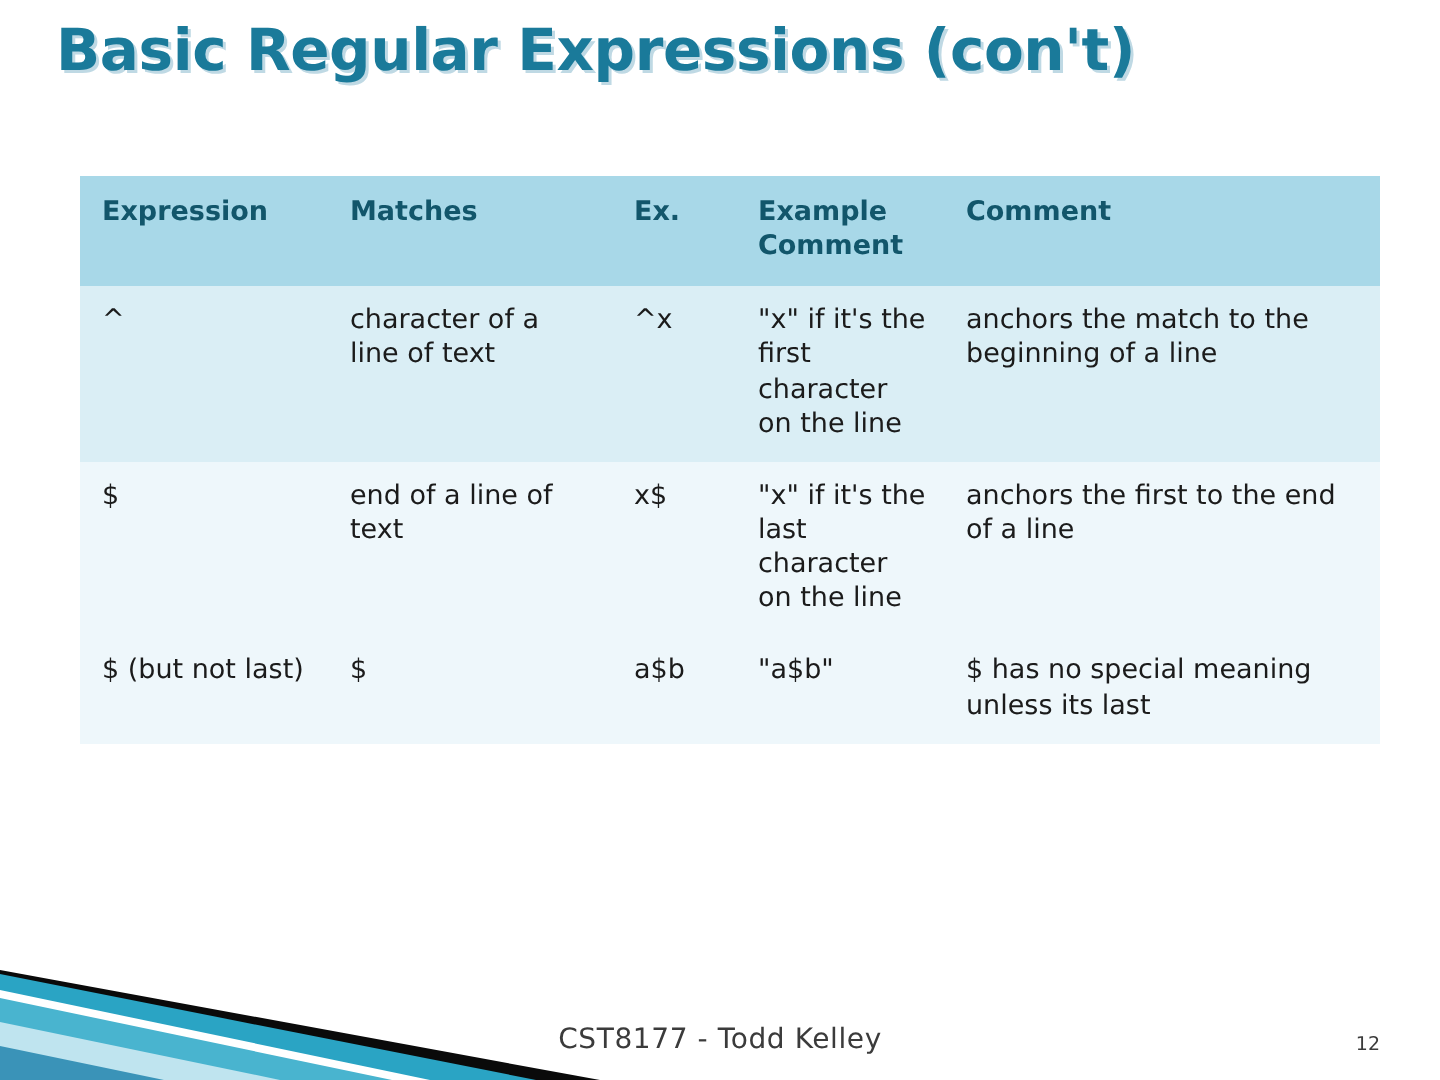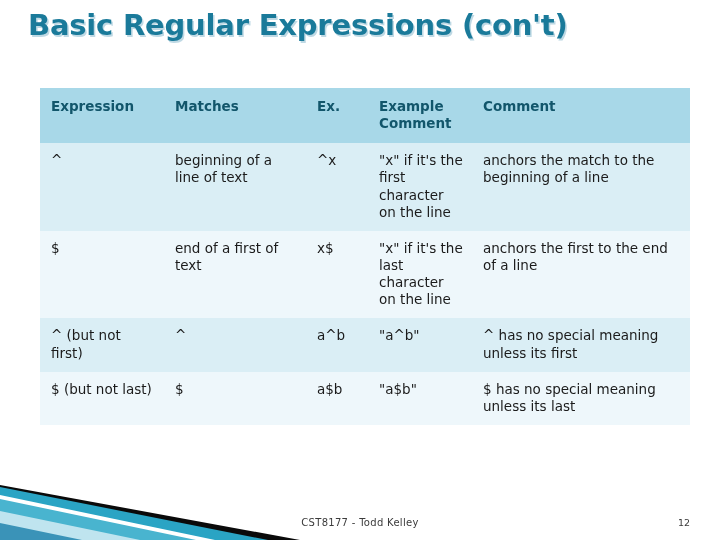--- a/index.html
+++ b/index.html
@@ -77,21 +77,21 @@
     width: 300px;
     height: 75px;
     pointer-events: none;
   }
   .footer-text {
     position: absolute;
     left: 0;
     right: 0;
     bottom: 12px;
     text-align: center;
-    font-size: 10px;
+    font-size: 14px;
     color: #3b3b3b;
     letter-spacing: 0.3px;
   }
   .page-num {
     position: absolute;
     right: 30px;
     bottom: 12px;
     font-size: 9.5px;
     color: #3b3b3b;
   }
@@ -117,38 +117,31 @@
           <th>Expression</th>
           <th>Matches</th>
           <th>Ex.</th>
           <th>Example Comment</th>
           <th>Comment</th>
         </tr>
       </thead>
       <tbody>
         <tr class="r-odd">
           <td>^</td>
-          <td>beginning of a line of text</td>
+          <td>character of a line of text</td>
           <td>^x</td>
           <td>"x" if it's the first character on the line</td>
           <td>anchors the match to the beginning of a line</td>
         </tr>
         <tr class="r-even">
           <td>$</td>
-          <td>end of a first of text</td>
+          <td>end of a line of text</td>
           <td>x$</td>
           <td>"x" if it's the last character on the line</td>
           <td>anchors the first to the end of a line</td>
-        </tr>
-        <tr class="r-odd">
-          <td>^ (but not first)</td>
-          <td>^</td>
-          <td>a^b</td>
-          <td>"a^b"</td>
-          <td>^ has no special meaning unless its first</td>
         </tr>
         <tr class="r-even">
           <td>$ (but not last)</td>
           <td>$</td>
           <td>a$b</td>
           <td>"a$b"</td>
           <td>$ has no special meaning unless its last</td>
         </tr>
       </tbody>
     </table>

